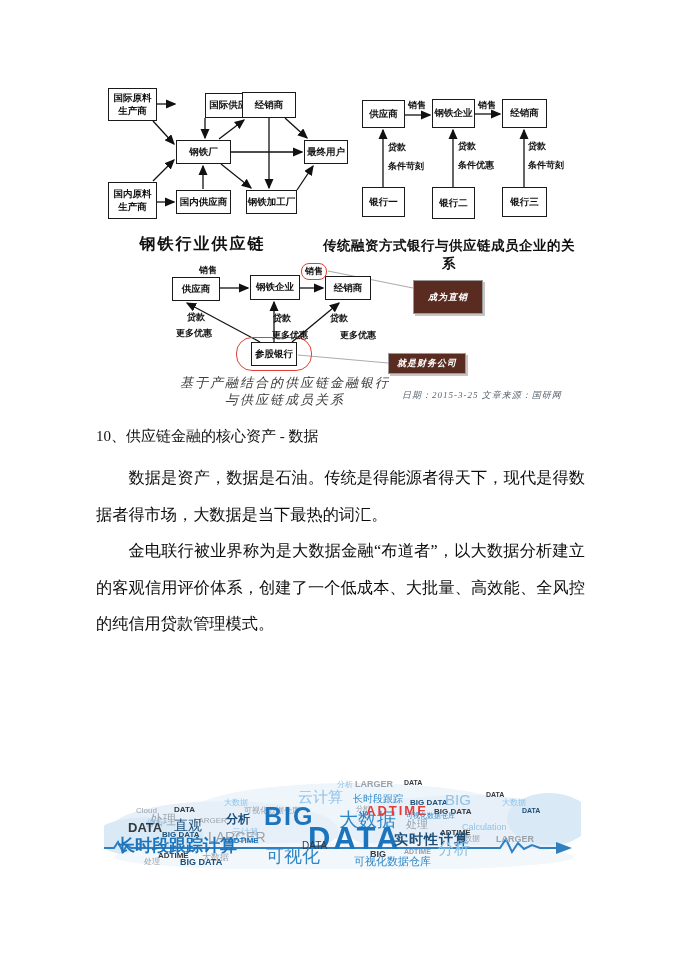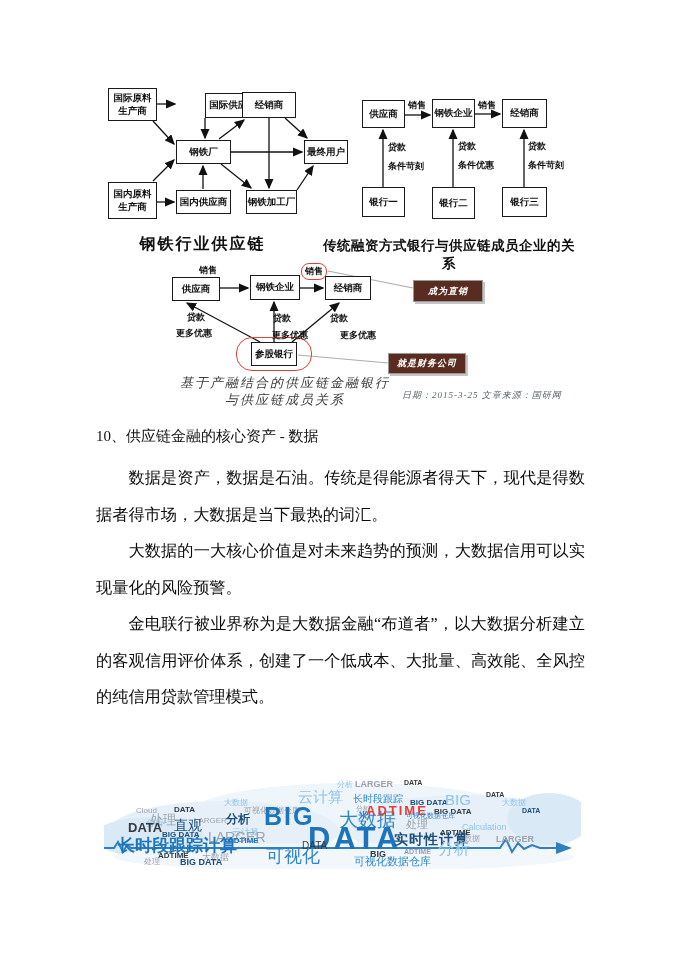--- a/index.html
+++ b/index.html
@@ -122,39 +122,38 @@
       <div class="dbox" style="left: 225px; top: 18px; width: 46px; height: 24px;">经销商</div>
       <div class="dbox" style="left: 151px; top: 84px; width: 46px; height: 24px;">参股银行</div>
       <span class="dlab" style="left: 99px; top: 6px;">销售</span>
       <span class="dlab circled" style="left: 201px; top: 5px;">销售</span>
       <span class="dlab" style="left: 87px; top: 53px;">贷款</span>
       <span class="dlab" style="left: 76px; top: 69px;">更多优惠</span>
       <span class="dlab" style="left: 173px; top: 54px;">贷款</span>
       <span class="dlab" style="left: 172px; top: 71px;">更多优惠</span>
       <span class="dlab" style="left: 230px; top: 54px;">贷款</span>
       <span class="dlab" style="left: 240px; top: 71px;">更多优惠</span>
-      <div class="callout" style="left: 313px; top: 22px; width: 70px; height: 22px;">成为直销</div>
+      <div class="callout" style="left: 313px; top: 22px; width: 70px; height: 34px;">成为直销</div>
       <div class="callout" style="left: 288px; top: 95px; width: 78px; height: 21px;">就是财务公司</div>
     </div>
 
   <div id="cap-left" class="figcap">钢铁行业供应链</div>
   <div id="cap-right" class="figcap">传统融资方式银行与供应链成员企业的关系</div>
 
   <div id="cap-mid">
     <div>基于产融结合的供应链金融银行</div>
     <div>与供应链成员关系</div>
   </div>
 
   <div id="source-note">日期：2015-3-25  文章来源：国研网</div>
 
   <div id="heading">10、供应链金融的核心资产 - 数据</div>
 
   <div id="body-text">
     <p>数据是资产，数据是石油。传统是得能源者得天下，现代是得数据者得市场，大数据是当下最热的词汇。</p>
-    <p>大数据的一大核心价值是对未来趋势的预测，大数据信用可以实现量化的风险预警。</p>
     <p>金电联行被业界称为是大数据金融“布道者”，以大数据分析建立的客观信用评价体系，创建了一个低成本、大批量、高效能、全风控的纯信用贷款管理模式。</p>
   </div>
 
   <div id="wordcloud">
     <svg class="bg" width="477" height="90">
       <ellipse cx="250" cy="32" rx="160" ry="28" fill="#eef5fb"></ellipse>
       <ellipse cx="120" cy="52" rx="115" ry="30" fill="#e7f0f9"></ellipse>
       <ellipse cx="360" cy="48" rx="120" ry="32" fill="#e7f0f9"></ellipse>
       <ellipse cx="45" cy="58" rx="55" ry="20" fill="#d9e9f6"></ellipse>
       <ellipse cx="445" cy="40" rx="42" ry="26" fill="#d9e9f6"></ellipse>

